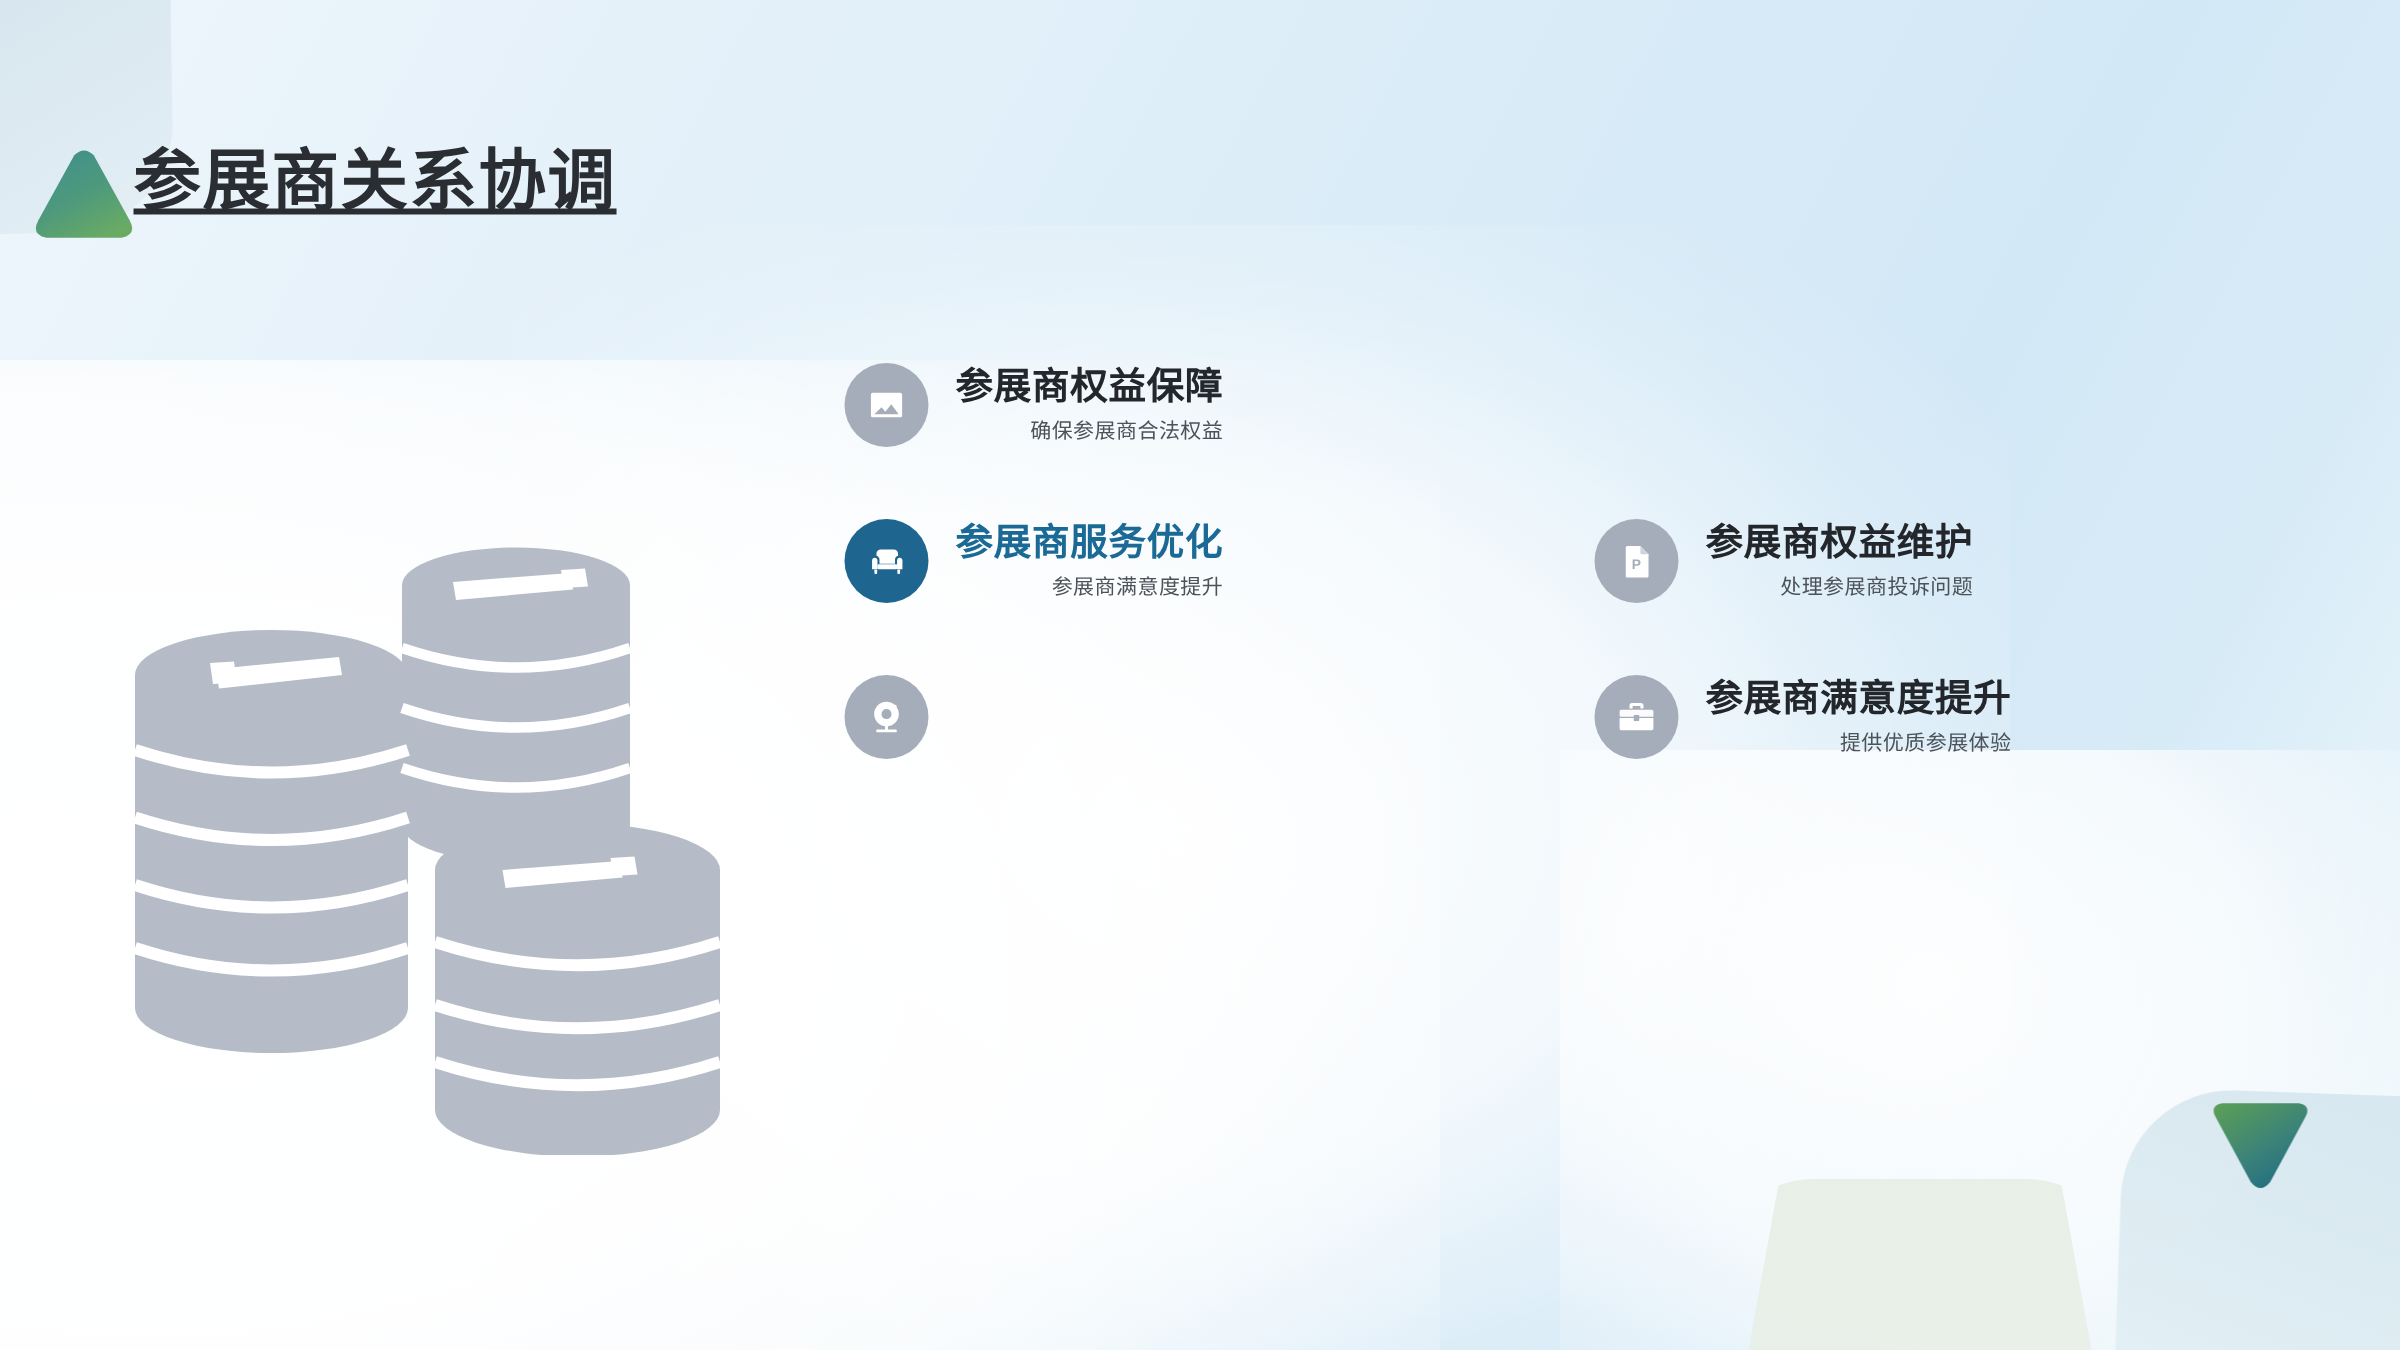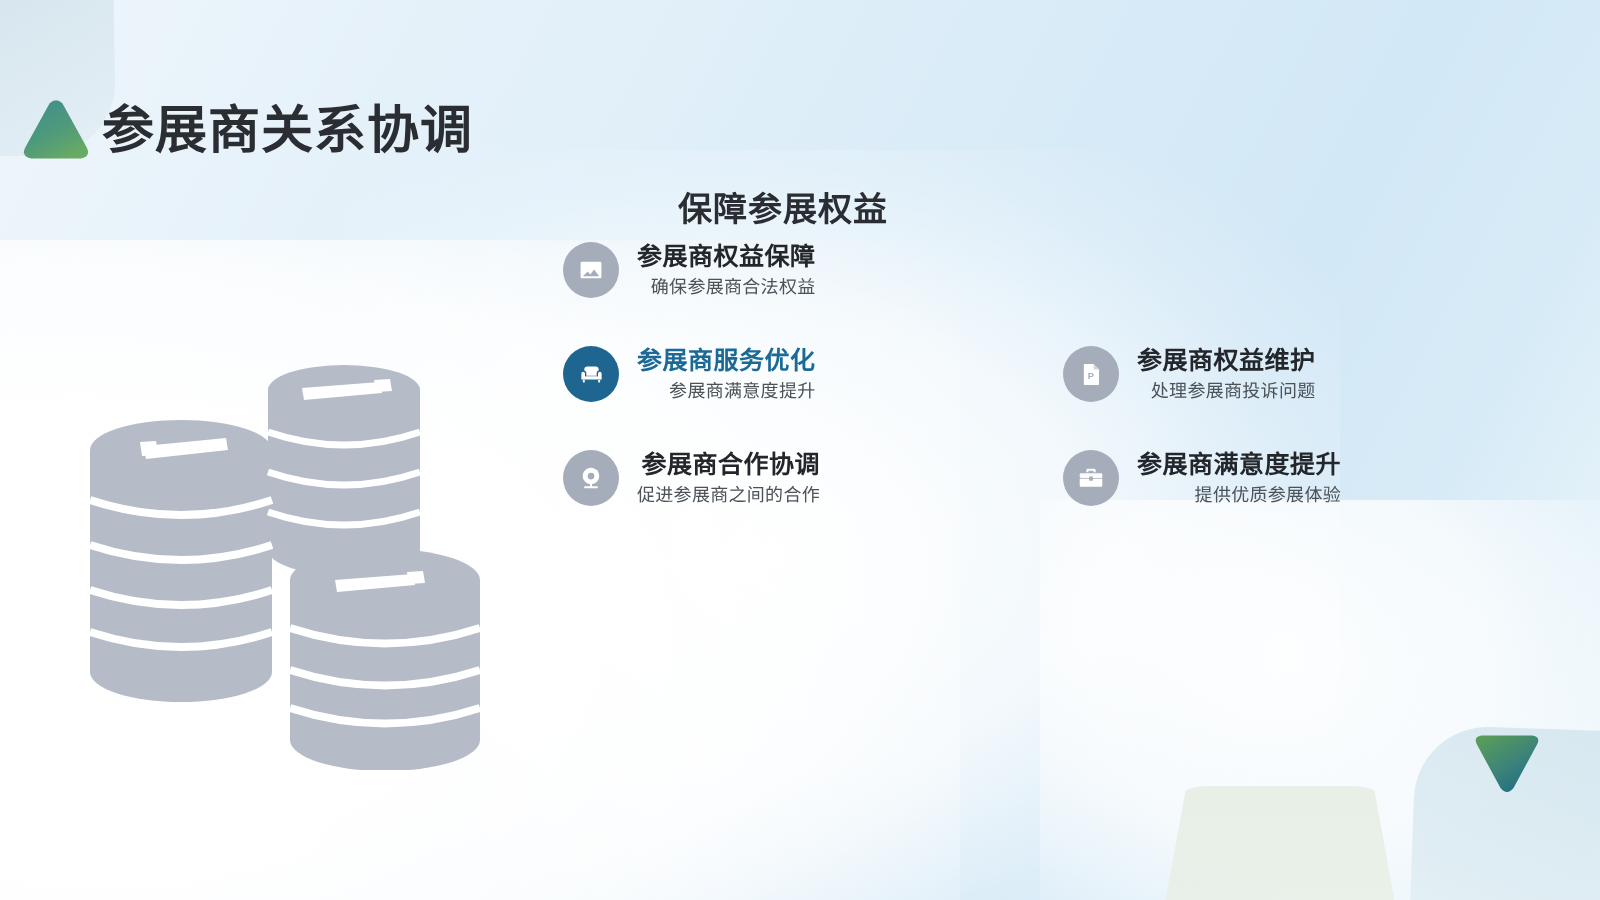--- a/index.html
+++ b/index.html
@@ -117,28 +117,29 @@
     position: absolute;
     right: 58px;
     bottom: 104px;
     width: 70px;
     height: 62px;
   }
 
   
   .page-title {
     position: absolute;
-    left: 102px;
+    left: 89px;
     top: 64px;
-    font-size: 52px;
+    font-size: 45px;
     font-weight: 700;
     color: #2a2e33;
     letter-spacing: 1px;
     line-height: 1.2;
     white-space: nowrap;
+    text-decoration: underline;
   }
 
   
   .section-heading {
     position: absolute;
     left: 563px;
     top: 154px;
     width: 440px;
     text-align: center;
     font-size: 34px;
@@ -206,21 +207,21 @@
     font-weight: 700;
     color: #23272c;
     line-height: 1;
     white-space: nowrap;
     letter-spacing: .5px;
   }
   .feature.active .feat-title {
     color: #1b6a96;
   }
   .feat-desc {
-    font-size: 18px;
+    font-size: 14px;
     color: #4b5258;
     line-height: 1;
     white-space: nowrap;
     letter-spacing: .3px;
   }
 </style>
 </head>
 <body>
 
 <div class="slide">
@@ -253,21 +254,20 @@
           <stop offset="55%" stop-color="#3c8379"></stop>
           <stop offset="100%" stop-color="#1f6b84"></stop>
         </linearGradient>
       </defs>
       <path d="M9.5 1.5 L60.5 1.5 Q69.5 3 64.5 11.5 L41.5 54 Q35 62 28.5 54 L5.5 11.5 Q0.5 3 9.5 1.5 Z" fill="url(#gradBR)"></path>
     </svg>
   </div>
 
   <h1 class="page-title">参展商关系协调</h1>
 
-  <h2 class="section-heading">保障参展权益</h2>
 
   <div class="coins">
     <svg width="430" height="410" viewBox="0 0 430 410">
       <g fill="#b5bcc7">
 
         <g>
           <rect x="188" y="30" width="152" height="160"></rect>
           <ellipse cx="264" cy="190" rx="76" ry="25"></ellipse>
           <ellipse cx="264" cy="30" rx="76" ry="25"></ellipse>
         </g>
@@ -375,24 +375,20 @@
 
       <div class="feature">
         <div class="feat-icon">
           <svg width="26" height="26" viewBox="0 0 24 24" fill="#ffffff">
             <path d="M12 2.6c4.2 0 7.6 3.4 7.6 7.6s-3.4 7.6-7.6 7.6S4.4 14.4 4.4 10.2 7.8 2.6 12 2.6zm0 4.5a3.1 3.1 0 100 6.2 3.1 3.1 0 000-6.2z"></path>
             <rect x="11.1" y="17.4" width="1.8" height="2.6"></rect>
             <rect x="5.6" y="19.7" width="12.8" height="1.7" rx=".85"></rect>
             <circle cx="17.3" cy="5.4" r=".9"></circle>
           </svg>
         </div>
-        <div class="feat-text">
-          <div class="feat-title">参展商合作协调</div>
-          <div class="feat-desc">促进参展商之间的合作</div>
-        </div>
       </div>
 
       <div class="feature right-col">
         <div class="feat-icon">
           <svg width="26" height="26" viewBox="0 0 24 24" fill="#ffffff">
             <path d="M9.2 3.4h5.6c.85 0 1.5.65 1.5 1.5v1.9h-1.9V5.3H9.6v1.5H7.7V4.9c0-.85.65-1.5 1.5-1.5z"></path>
             <path d="M2.6 7.6h18.8c.55 0 1 .45 1 1v3.3H2.6c-.55 0-1-.45-1-1V8.6c0-.55.45-1 1-1z" opacity=".95"></path>
             <path d="M1.6 12.6h20.8v6.5c0 .55-.45 1-1 1H2.6c-.55 0-1-.45-1-1v-6.5z"></path>
             <rect x="10.3" y="10.7" width="3.4" height="3.8" rx=".5" fill="#a6adba"></rect>
           </svg>

